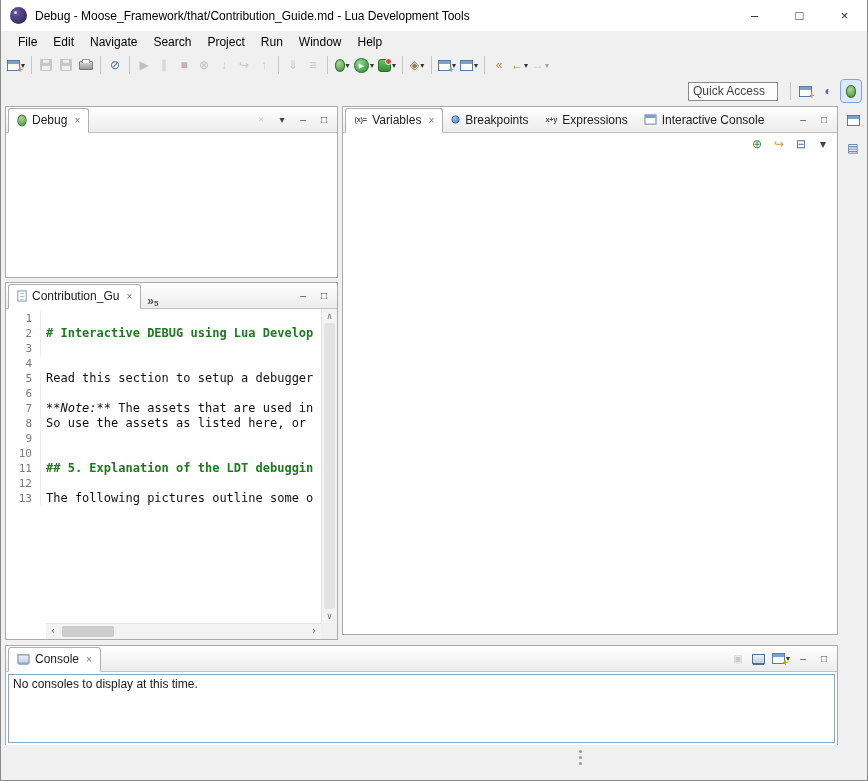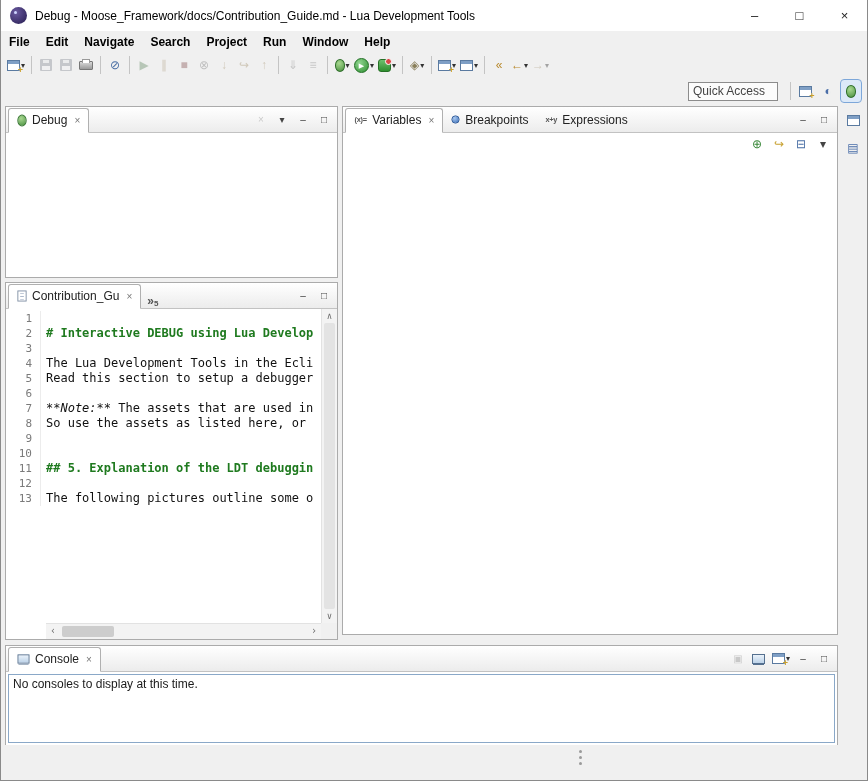--- a/index.html
+++ b/index.html
@@ -13,21 +13,21 @@
   
   #titlebar { position:absolute; top:0; left:0; right:0; height:31px; background:#ffffff; display:flex; align-items:center; }
   #app-icon { width:17px; height:17px; border-radius:50%; margin:0 8px 0 9px;
     background:radial-gradient(circle at 35% 32%, #6a5aa0, #241a4e); position:relative; }
   #app-icon::after { content:""; position:absolute; left:4px; top:4px; width:3px; height:3px; border-radius:50%; background:#cfd6ff; }
   #win-title { font-size:12px; color:#000; }
   #win-controls { margin-left:auto; display:flex; height:100%; }
   #win-controls .tbtn { width:45px; height:100%; border-radius:0; }
   #win-controls .ic { font-size:13px; color:#222; }
   
-  #menubar { position:absolute; top:31px; left:0; right:0; height:21px; display:flex; align-items:center; padding-left:0;font-weight:bold; }
+  #menubar { position:absolute; top:31px; left:0; right:0; height:21px; display:flex; align-items:center; padding-left:9px; }
   .menu-item { padding:2px 8px; font-size:12px; color:#000; }
   
   .toolrow { position:absolute; left:0; right:0; height:26px; display:flex; align-items:center; padding:0 4px; }
   #toolrow1 { top:52px; }
   #toolrow2 { top:78px; justify-content:flex-end; padding-right:6px; }
   .tbtn { height:22px; min-width:20px; padding:0 2px; display:flex; align-items:center; justify-content:center; border-radius:3px; }
   .tbtn.active { background:#dce9f8; outline:1px solid #7da7d9; }
   .tbtn.disabled { opacity:.4; filter:grayscale(60%); }
   .tsep { width:1px; height:18px; background:#c4c4c4; margin:0 4px; }
   .dd { font-size:8px; color:#333; margin-left:1px; }
@@ -98,21 +98,21 @@
   #right-strip { position:absolute; right:0; top:104px; width:28px; bottom:35px; display:flex; flex-direction:column; align-items:center; gap:6px; padding-top:5px; }
   #bottom-trim { position:absolute; left:0; right:0; bottom:0; height:35px; background:#f0f0f0; }
   #trim-grip { position:absolute; left:578px; top:5px; display:flex; flex-direction:column; gap:3px; }
   #trim-grip i { width:3px; height:3px; border-radius:50%; background:#9a9a9a; }
 </style>
 </head>
 <body>
 
 <div id="titlebar">
   <div id="app-icon"></div>
-  <span id="win-title">Debug - Moose_Framework/docs/Contribution_Guide.md - Lua Development Tools</span>
+  <span id="win-title">Debug - Moose_Framework/that/Contribution_Guide.md - Lua Development Tools</span>
   <div id="win-controls">
       <div class="tbtn">
         <span class="ic kind-glyph" style="color: rgb(34, 34, 34);">–</span>
       </div>
       <div class="tbtn">
         <span class="ic kind-glyph" style="color: rgb(34, 34, 34);">□</span>
       </div>
       <div class="tbtn">
         <span class="ic kind-glyph" style="color: rgb(34, 34, 34);">×</span>
       </div>
@@ -274,20 +274,24 @@
           <span class="tclose">×</span>
         </div>
         <div class="tab">
           <span class="ic ic-sm kind-breakdot"></span>
           <span>Breakpoints</span>
         </div>
         <div class="tab">
           <span class="ic ic-sm kind-text">x+y</span>
           <span>Expressions</span>
         </div>
+        <div class="tab">
+          <span class="ic ic-sm kind-window"></span>
+          <span>Interactive Console</span>
+        </div>
       </div>
     <div class="tspacer"></div>
     <div id="vars-tab-controls" class="tabctl">
         <div class="tbtn">
           <span class="ic kind-glyph" style="color: rgb(68, 68, 68);">–</span>
         </div>
         <div class="tbtn">
           <span class="ic kind-glyph" style="color: rgb(68, 68, 68);">□</span>
         </div>
       </div>
@@ -341,21 +345,20 @@
         <div class="ed-row">
           <span class="ed-num">2</span>
           <span class="ed-text"><span class="seg-heading"># Interactive DEBUG using Lua Develop</span></span>
         </div>
         <div class="ed-row">
           <span class="ed-num">3</span>
           <span class="ed-text"></span>
         </div>
         <div class="ed-row">
           <span class="ed-num">4</span>
-          <span class="ed-text"><span class="seg-plain">The Lua Development Tools in the Ecli</span></span>
         </div>
         <div class="ed-row">
           <span class="ed-num">5</span>
           <span class="ed-text"><span class="seg-plain">Read this section to setup a debugger</span></span>
         </div>
         <div class="ed-row">
           <span class="ed-num">6</span>
           <span class="ed-text"></span>
         </div>
         <div class="ed-row">

